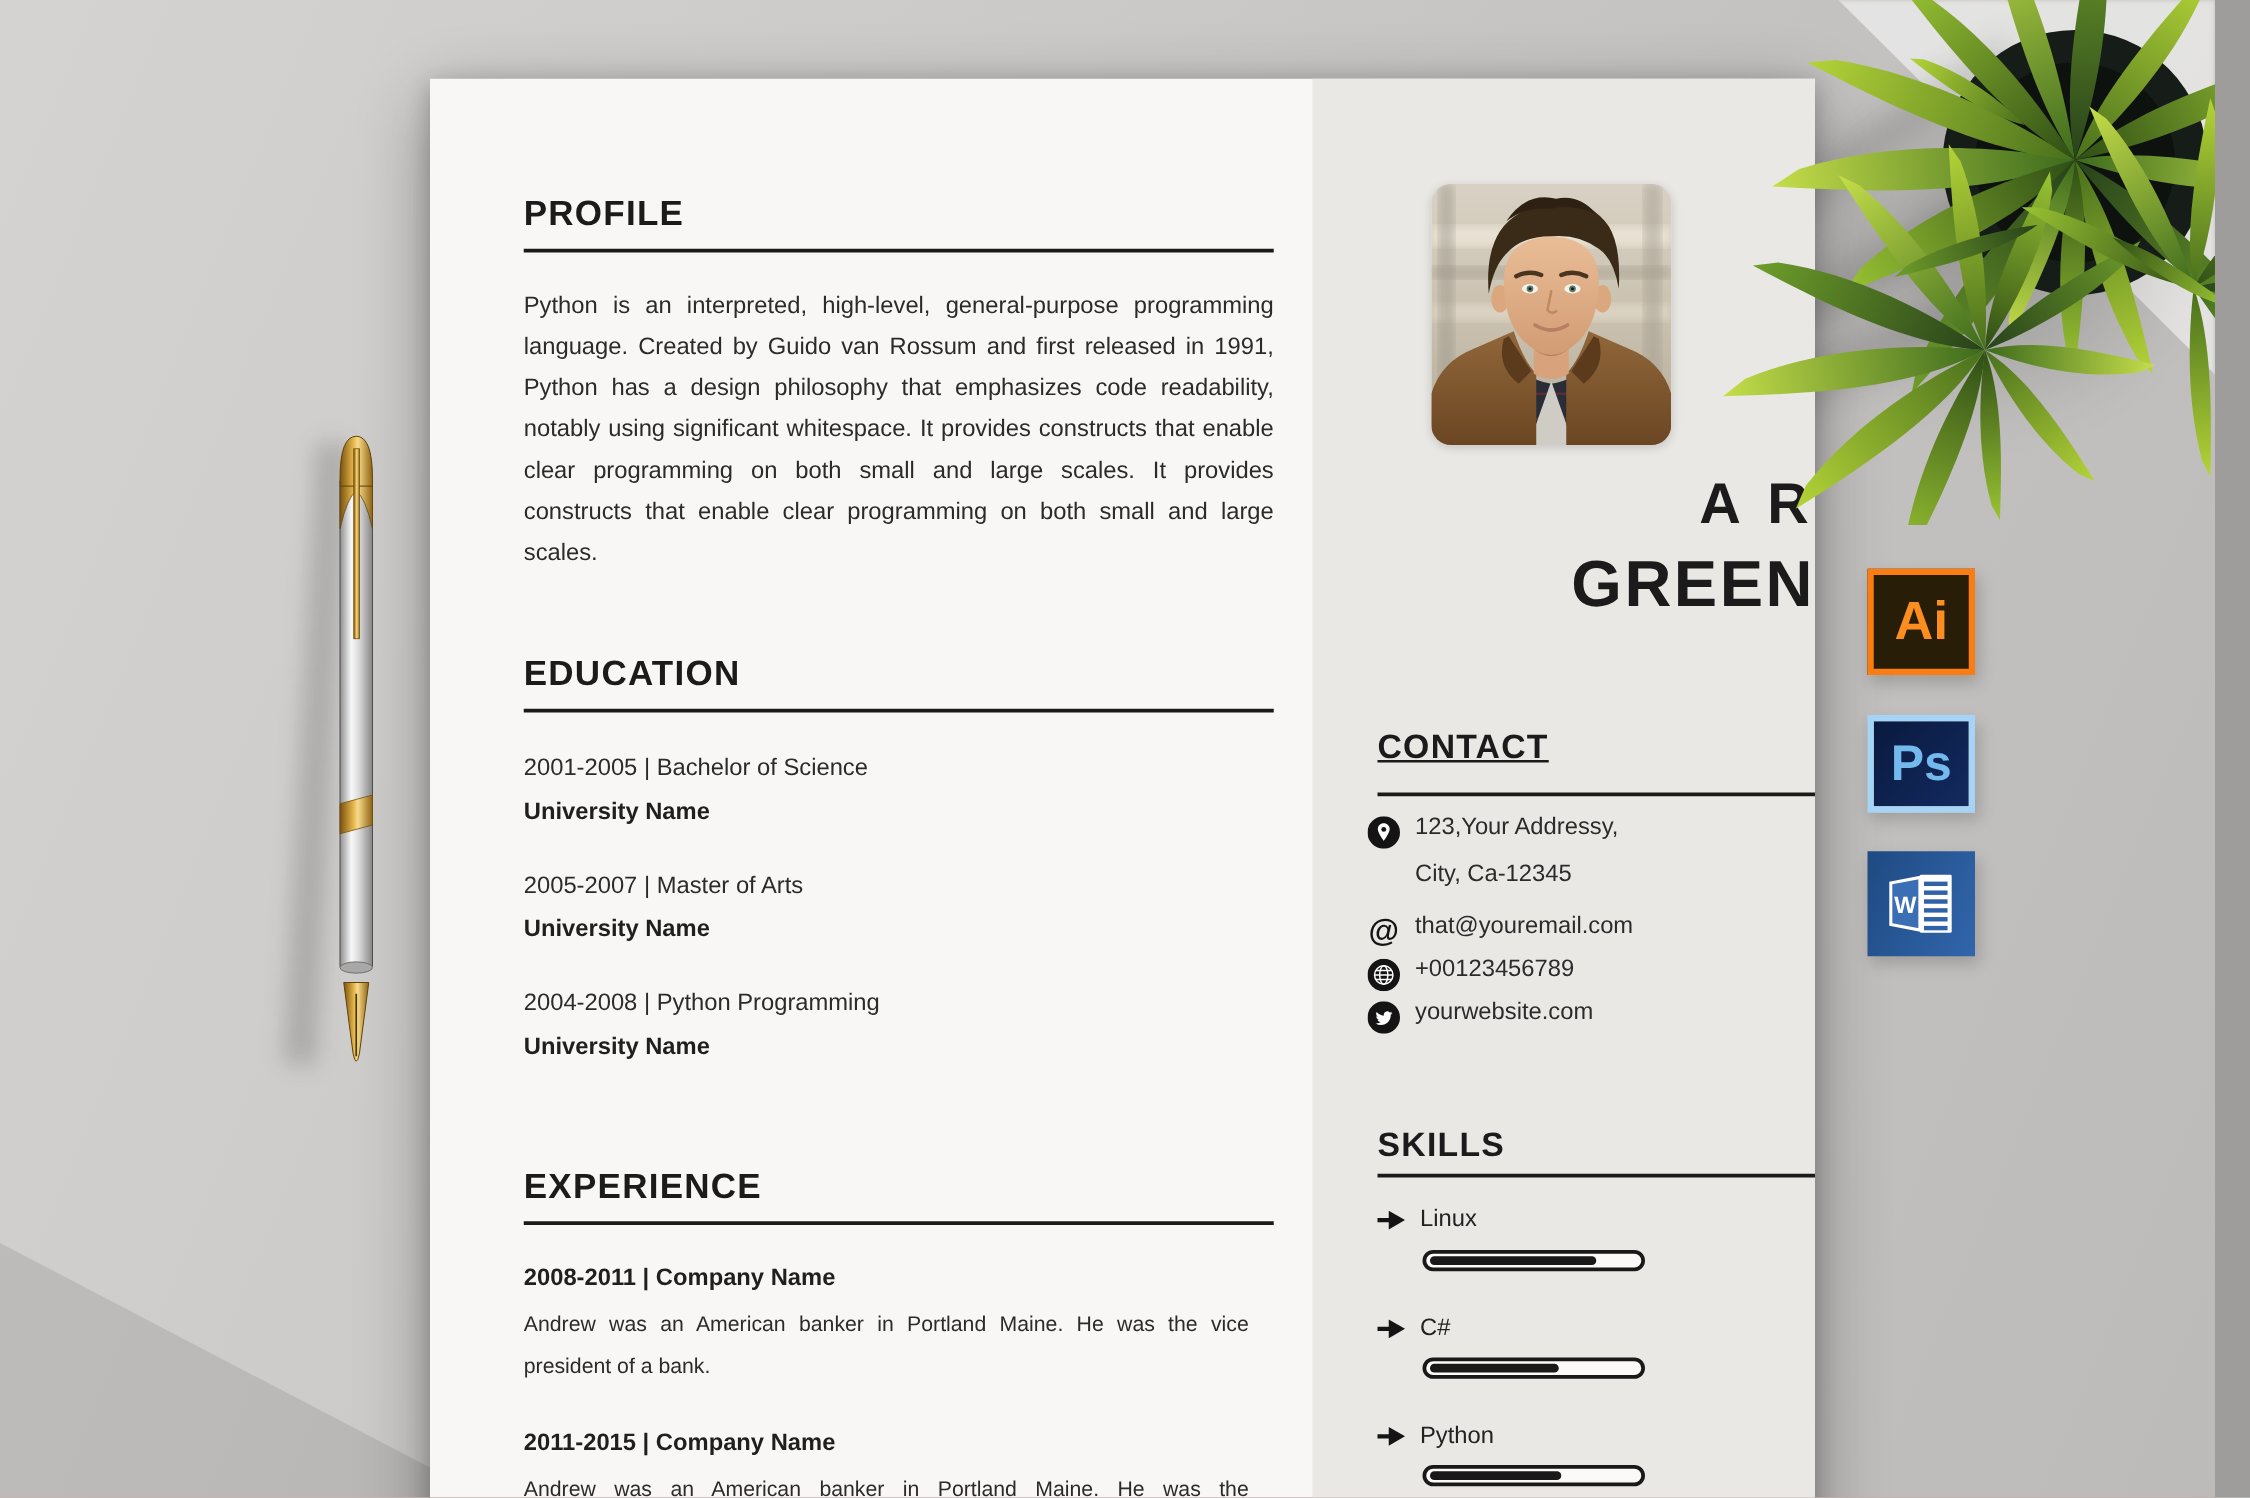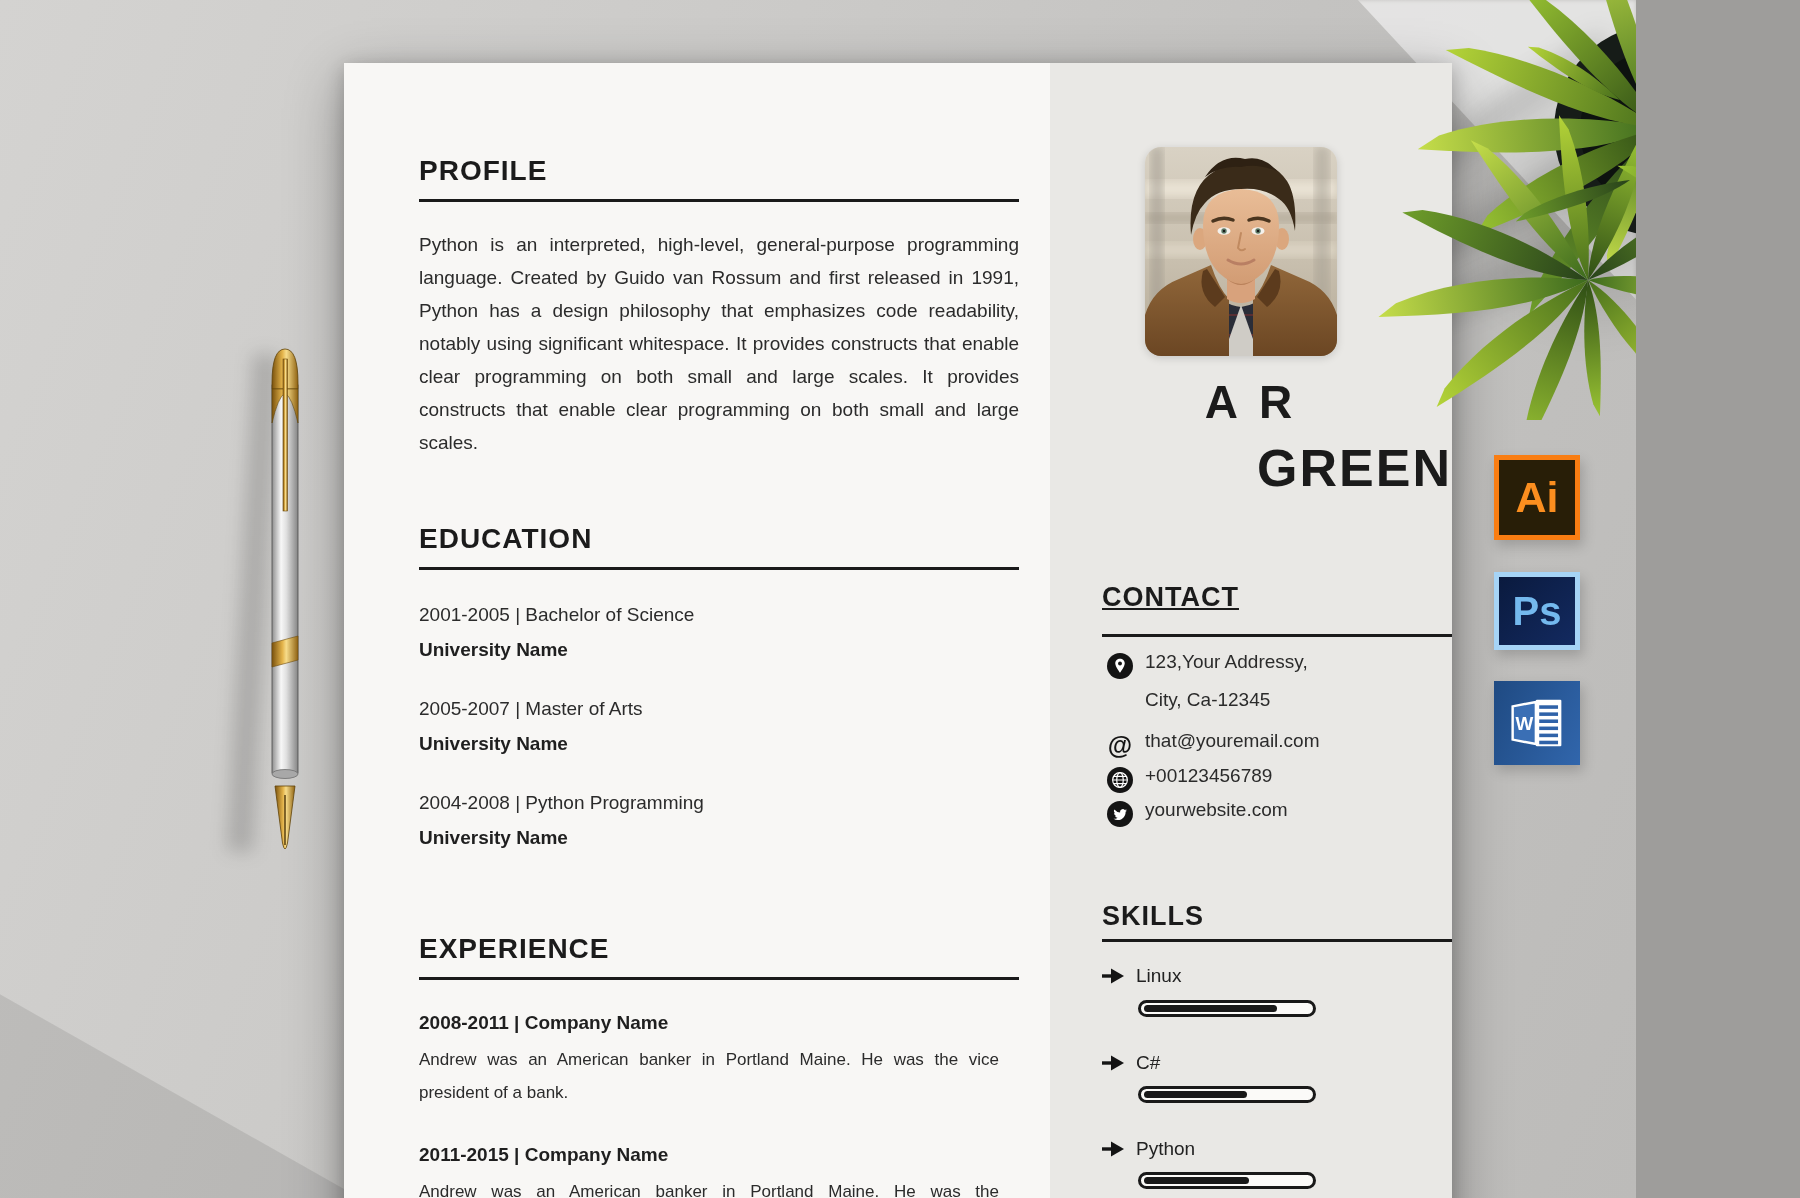--- a/index.html
+++ b/index.html
@@ -1,16 +1,16 @@
 <!DOCTYPE html>
 <html><head>
 <meta charset="utf-8">
 <style>
   html,body{margin:0;padding:0;background:#9e9d9b;}
-  .canvas{position:relative;width:1636px;height:1198px;overflow:hidden;
+  .canvas{position:relative;width:1772px;height:1198px;overflow:hidden;
           font-family:"Liberation Sans",sans-serif;background:#fca5a5;}
   
   .bg-base{position:absolute;inset:0;
     background:linear-gradient(112deg,#d4d3d1 0%,#cbcac8 38%,#c4c3c1 62%,#bcbbb9 100%);}
   .bg-wedge-tr{position:absolute;inset:0;
     background:rgba(255,255,255,.55);
     clip-path:polygon(83% 0,100% 0,100% 25%);filter:blur(2px);}
   .bg-dark-bl{position:absolute;inset:0;background:rgba(0,0,0,.09);
     clip-path:polygon(0 83%,22% 100%,0 100%);}
   
@@ -30,32 +30,32 @@
   .exp-wrap{margin-top:31px;}
   .exp-item2{margin-top:34px;}
   .exp-line{font-size:19px;line-height:24px;font-weight:bold;color:#1f1f1f;}
   .exp-desc{margin:8px 0 0;font-size:17px;line-height:33px;width:580px;
             text-align:justify;color:#2b2b2b;}
   .exp-desc.force-justify{text-align-last:justify;}
   
   .sidebar{position:absolute;left:706px;top:0;width:402px;height:100%;background:#e9e8e5;}
   .photo{position:absolute;left:95px;top:84px;width:192px;height:209px;border-radius:16px;
          overflow:hidden;box-shadow:0 2px 8px rgba(0,0,0,.15);}
-  .name1{position:absolute;left:0;top:315px;width:100%;text-align:center;
+  .name1{position:absolute;left:0;top:315px;width:100%;text-align:right;
          font-size:46px;line-height:48px;font-weight:bold;letter-spacing:5px;color:#1b1b1b;}
   .name2{position:absolute;left:0;top:378px;width:100%;text-align:right;
          font-size:52px;line-height:54px;font-weight:bold;letter-spacing:2px;color:#1b1b1b;}
   .job-title{position:absolute;left:0;top:437px;width:100%;text-align:center;
          font-size:20px;line-height:24px;color:#2b2b2b;}
   .side-h{position:absolute;left:52px;margin:0;font-size:27px;line-height:28px;
           font-weight:bold;letter-spacing:1px;color:#1b1b1b;}
   .side-rule{position:absolute;left:52px;width:350px;height:3px;background:#1a1a1a;}
   #contact-h{top:520px;text-decoration:underline;} #contact-rule{top:571px;}
   #skills-h{top:839px;}  #skills-rule{top:876px;}
-  .c-row{position:absolute;left:57px;display:flex;align-items:flex-start;}
+  .c-row{position:absolute;left:44px;display:flex;align-items:flex-start;}
   .c-icon{width:26px;height:26px;flex:0 0 26px;margin-right:12px;margin-top:3px;}
   .c-icon svg{width:100%;height:100%;display:block;}
   .c-text{font-size:19px;line-height:24px;color:#2b2b2b;}
   .c-text.two{line-height:38px;margin-top:-7px;}
   #c-row-address{top:587px;} #c-row-email{top:666px;} #c-row-phone{top:701px;} #c-row-website{top:735px;}
   .at-glyph{font-size:25px;line-height:26px;font-weight:bold;color:#141414;text-align:center;}
   .skill-label{position:absolute;left:86px;font-size:19px;line-height:26px;color:#222;}
   .skill-arrow{position:absolute;left:50px;width:26px;height:18px;}
   .skill-arrow svg{width:100%;height:100%;display:block;}
   .skill-bar{position:absolute;left:88px;width:178px;height:17px;box-sizing:border-box;

